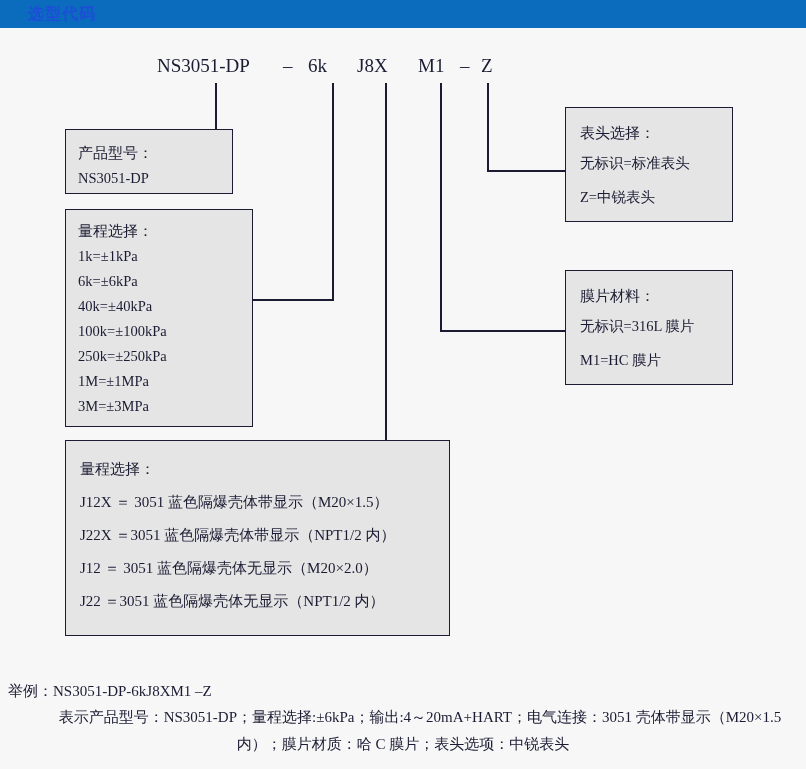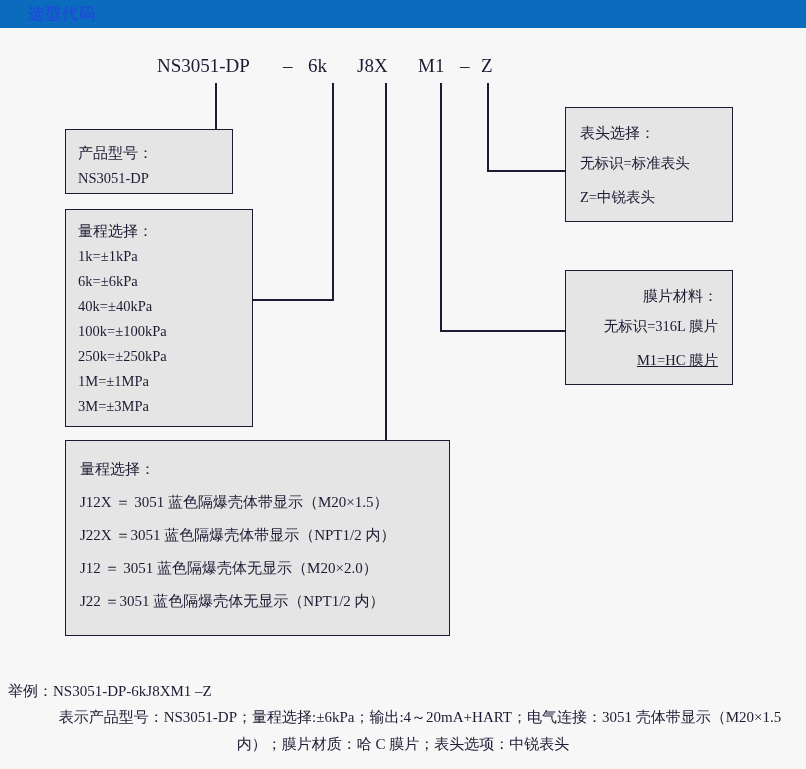--- a/index.html
+++ b/index.html
@@ -110,23 +110,23 @@
 
 <div class="box" style="left:565px;top:107px;width:168px;height:115px;">
   <div class="box-inner" style="padding:12px 14px;">
     <div class="box-title">表头选择：</div>
     <div class="box-row" style="line-height:34px;">无标识=标准表头</div>
     <div class="box-row" style="line-height:34px;">Z=中锐表头</div>
   </div>
 </div>
 
 <div class="box" style="left:565px;top:270px;width:168px;height:115px;">
-  <div class="box-inner" style="padding:12px 14px;text-align:right;">
+  <div class="box-inner" style="padding:12px 14px;">
     <div class="box-title">膜片材料：</div>
     <div class="box-row" style="line-height:34px;">无标识=316L 膜片</div>
-    <div class="box-row" style="line-height:34px;text-decoration:underline;">M1=HC 膜片</div>
+    <div class="box-row" style="line-height:34px;">M1=HC 膜片</div>
   </div>
 </div>
 
 <div class="example" style="top:678px;">
   <div class="ex-line">举例：NS3051-DP-6kJ8XM1 –Z</div>
   <div class="ex-line ex-wrap ex-indent" style="line-height:27px;">表示产品型号：NS3051-DP；量程选择:±6kPa；输出:4～20mA+HART；电气连接：3051 壳体带显示（M20×1.5 内）；膜片材质：哈 C 膜片；表头选项：中锐表头</div>
 </div>
 
 </body></html>

